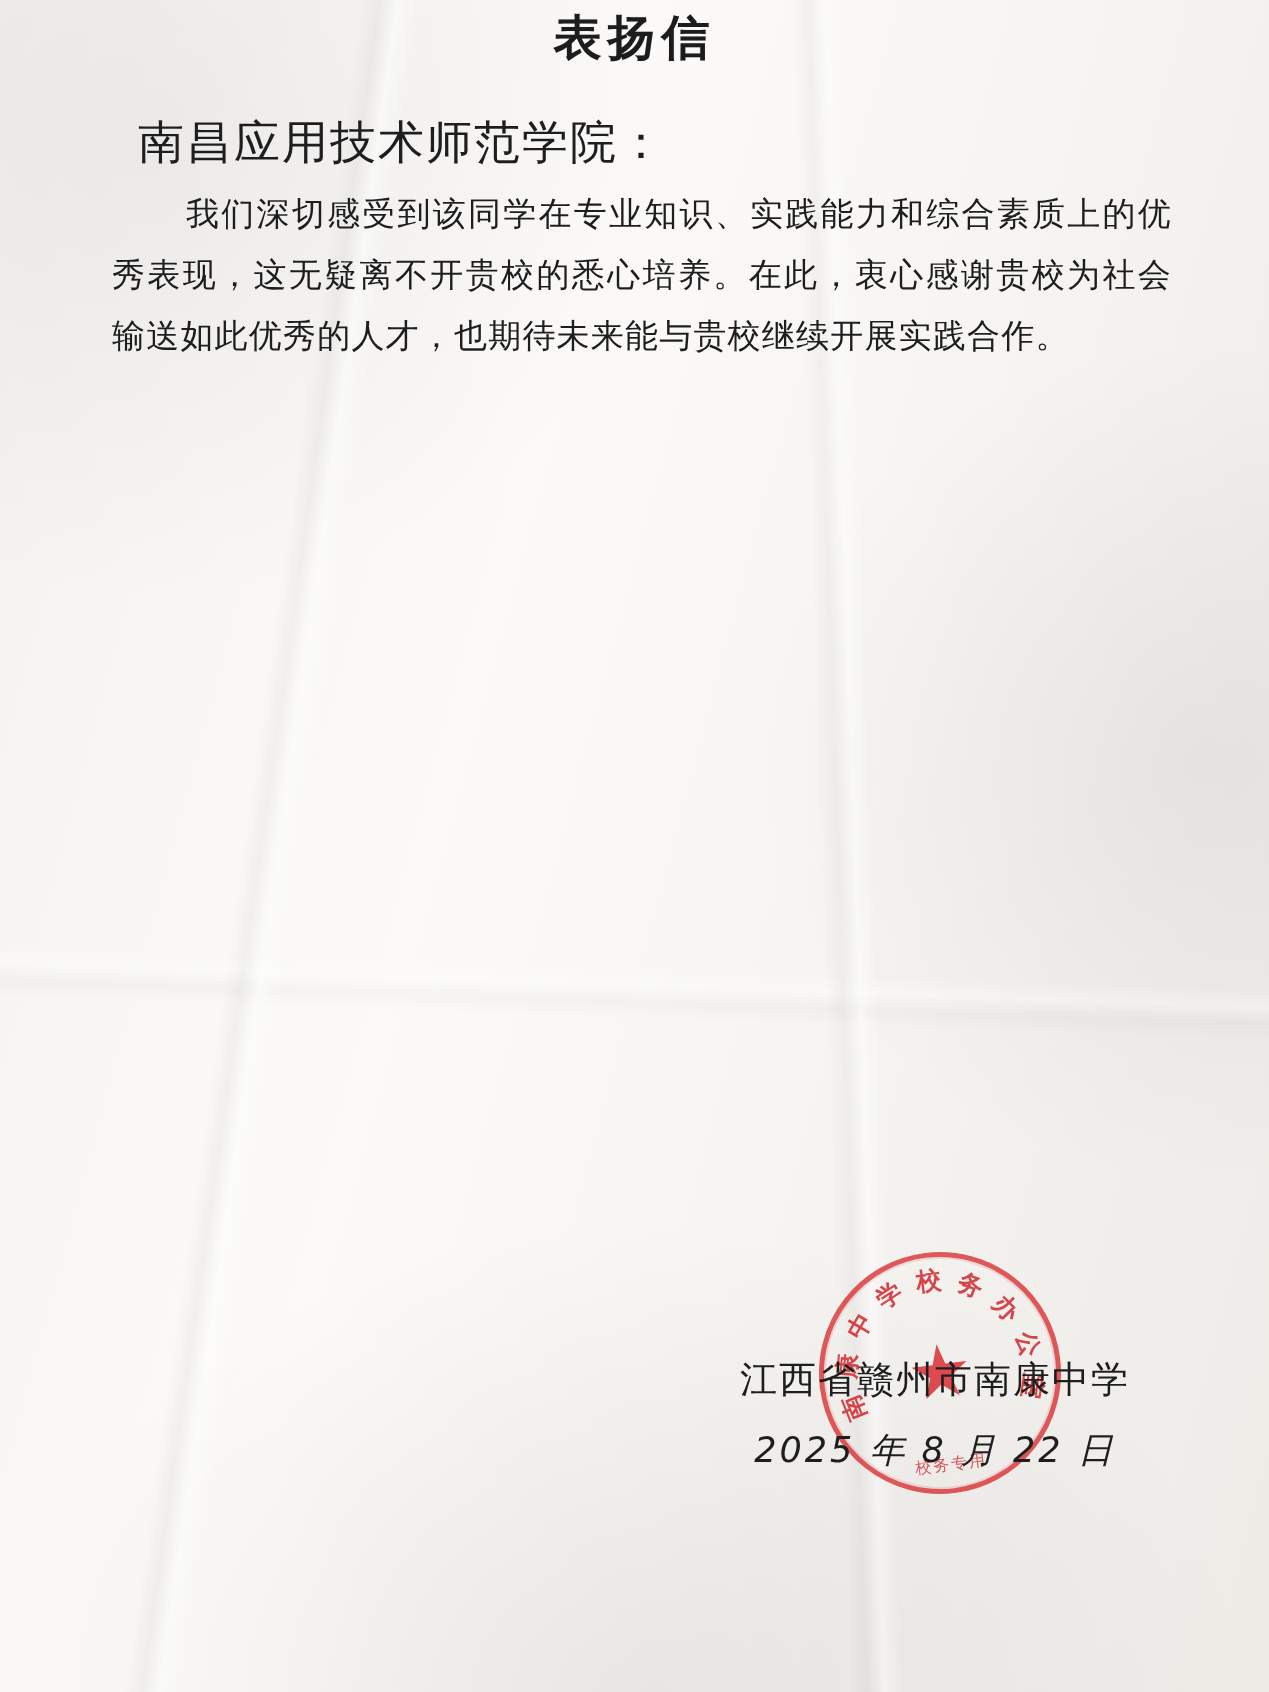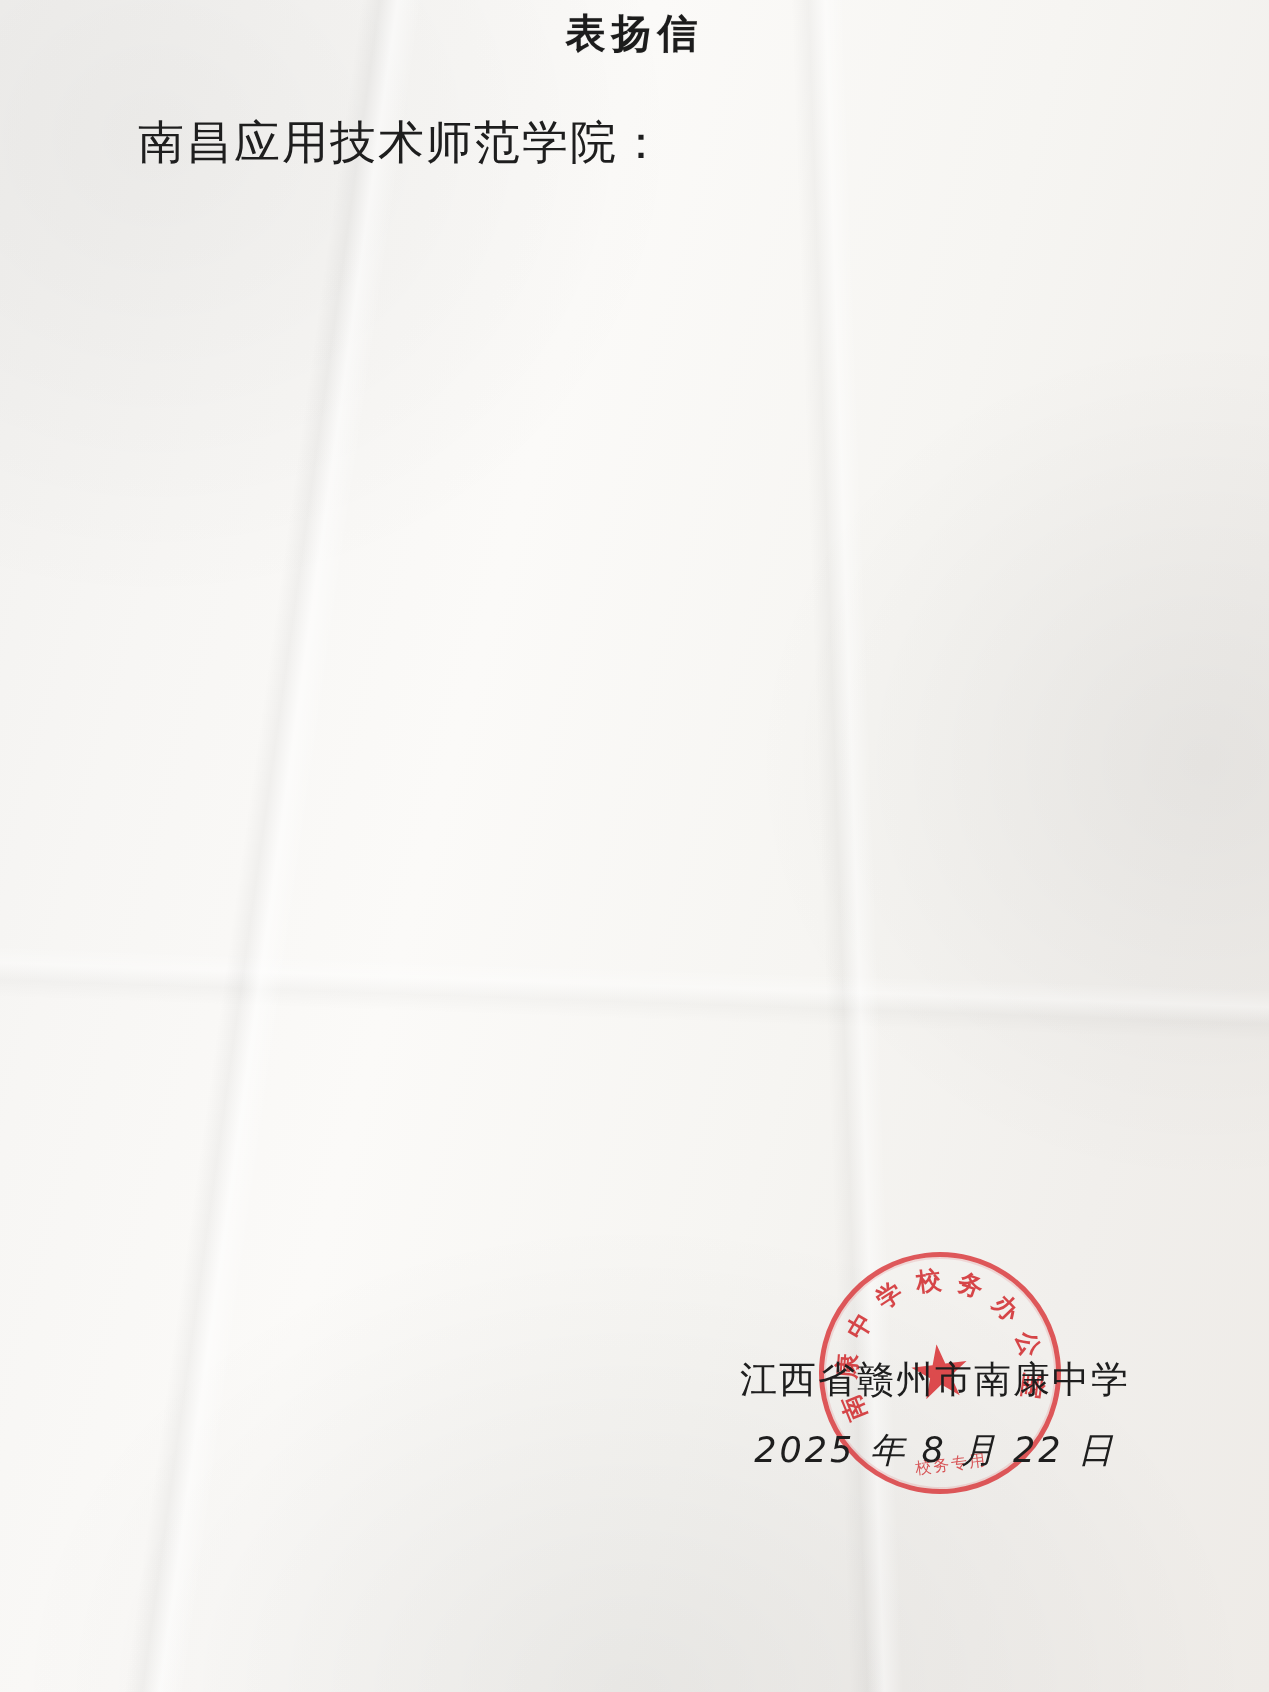--- a/index.html
+++ b/index.html
@@ -44,21 +44,21 @@
   }
 
   .title {
     position: absolute;
     top: 6px;
     left: 0;
     width: 100%;
     text-align: center;
     font-family: "DejaVu Serif", serif;
     font-weight: bold;
-    font-size: 40px;
+    font-size: 48px;
     letter-spacing: 6px;
     color: #1c1c1c;
     text-shadow: 0 0 1px rgba(0,0,0,0.25);
   }
 
   .body-block {
     position: absolute;
     top: 112px;
     left: 112px;
     width: 1060px;
@@ -161,20 +161,21 @@
 <body>
 
 <div id="paper"></div>
 
 <div id="letter">
 
   <div class="title">表扬信</div>
 
   <div class="body-block">
     <div class="salutation">南昌应用技术师范学院：</div>
+    <p class="para">我们深切感受到该同学在专业知识、实践能力和综合素质上的优秀表现，这无疑离不开贵校的悉心培养。在此，衷心感谢贵校为社会输送如此优秀的人才，也期待未来能与贵校继续开展实践合作。</p>
   </div>
 
   <div class="stamp">
     <div class="ring"></div>
     <div class="star"></div>
     <div class="arc-text" id="stamp-arc">
         <span style="transform: rotate(-105deg) translate(0px, -93px) rotate(0deg) translate(-50%, -50%);">南</span>
         <span style="transform: rotate(-78.75deg) translate(0px, -93px) rotate(0deg) translate(-50%, -50%);">康</span>
         <span style="transform: rotate(-52.5deg) translate(0px, -93px) rotate(0deg) translate(-50%, -50%);">中</span>
         <span style="transform: rotate(-26.25deg) translate(0px, -93px) rotate(0deg) translate(-50%, -50%);">学</span>

